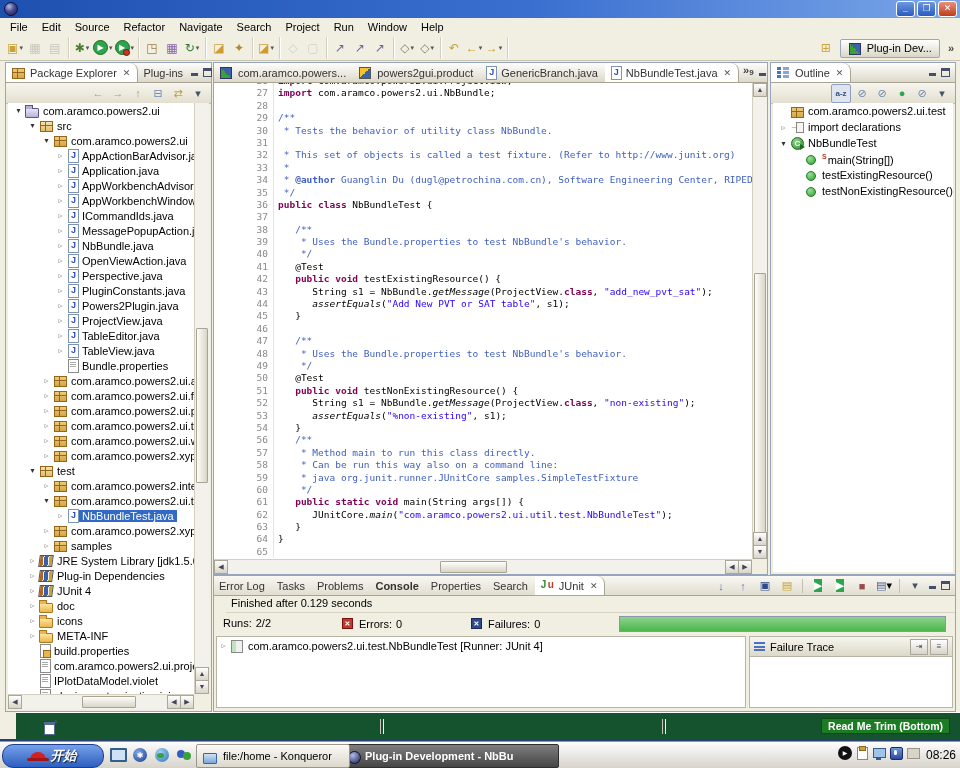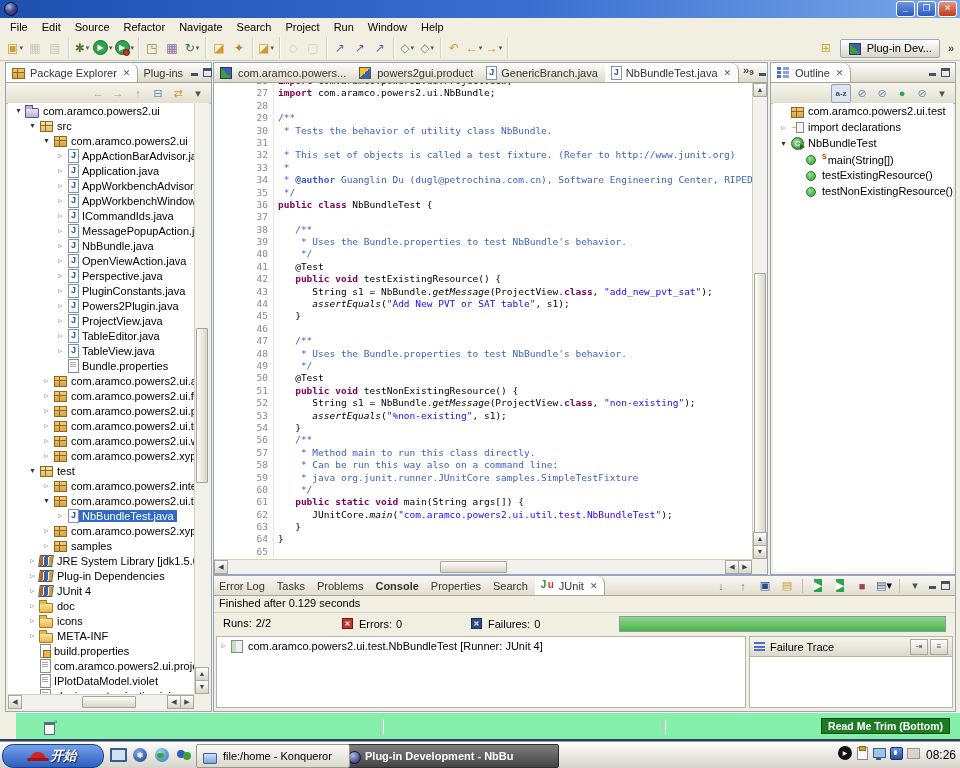--- a/index.html
+++ b/index.html
@@ -141,34 +141,34 @@
   #ed-hscroll{position:absolute;left:0;right:15px;bottom:0;height:14px;background:#f2f1ec;border-top:1px solid #d4d0c0;}
 
   
   #outline{left:770px;top:62px;width:184px;height:511px;}
   #outline-tree{left:2px;right:2px;top:40px;bottom:2px;}
   #outline-tree .trow{height:16px;}
 
   
   #bottom{left:213px;top:575px;width:741px;height:135px;}
   #bottom .vtabs{background:linear-gradient(#f8f7f2,#e2ded0);}
-  #junit-status{position:absolute;left:0;right:0;top:19px;height:17px;line-height:17px;padding-left:5px;border-bottom:1px solid #d8d4c4;}
+  #junit-status{position:absolute;left:12px;right:0;top:19px;height:17px;line-height:17px;padding-left:5px;border-bottom:1px solid #d8d4c4;}
   #junit-counts{position:absolute;left:0;right:0;top:36px;height:23px;}
   .cnt{position:absolute;top:5px;display:flex;align-items:center;gap:4px;}
   #progress{position:absolute;left:405px;right:9px;top:4px;height:14px;border:1px solid #8a96aa;background:#f4f3ee;}
   #progress-fill{height:100%;}
   #junit-left{position:absolute;left:2px;width:528px;top:60px;bottom:3px;background:#fff;border:1px solid #b9b5a6;}
   #junit-right{position:absolute;left:535px;right:2px;top:60px;bottom:3px;background:#fff;border:1px solid #b9b5a6;}
   #ftrace-head{height:19px;background:linear-gradient(#f7f5ee,#ddd9ca);border-bottom:1px solid #b9b5a6;display:flex;align-items:center;gap:5px;padding:0 4px;}
   .hamb{width:11px;height:9px;background:linear-gradient(#4a72c4 0 2px,transparent 2px 3.5px,#4a72c4 3.5px 5.5px,transparent 5.5px 7px,#4a72c4 7px 9px);}
   .ft-btn{width:16px;height:14px;border:1px solid #aaa79a;background:linear-gradient(#fefefe,#d8d4c8);margin-left:2px;display:flex;align-items:center;justify-content:center;font-size:8px;color:#445;}
   #ftrace-head .sp{margin-left:auto;display:flex;}
 
   
-  #statusbar{position:absolute;left:16px;right:0;top:712px;height:27px;background:#86efac;border-top:1px solid #fff;}
+  #statusbar{position:absolute;left:16px;right:0;top:712px;height:27px;background:#14532d;border-top:1px solid #fff;}
   .tick{position:absolute;top:6px;height:15px;width:2px;border-left:1px solid #c9c4b2;border-right:1px solid #fff;}
   #readme-badge{position:absolute;right:10px;top:5px;background:#1c7c24;border:1px solid #0c4a12;color:#fff;
     font-weight:bold;font-size:10.5px;padding:1px 6px;}
   #win-bottom-edge{position:absolute;left:0;right:0;top:739px;height:2px;background:#28406e;}
 
   
   #taskbar{position:absolute;left:0;right:0;top:741px;height:27px;background:linear-gradient(#fdfdfd,#d6d2ca);border-top:1px solid #9a968a;}
   #start{position:absolute;left:2px;top:2px;width:100px;height:22px;border-radius:11px;border:1px solid #1c3f8c;
     background:linear-gradient(#76a0e8,#2e5fc0);display:flex;align-items:center;justify-content:center;gap:5px;
     color:#fff;font:bold italic 13px "Liberation Sans","DejaVu Sans",sans-serif;text-shadow:1px 1px 1px #123;}

